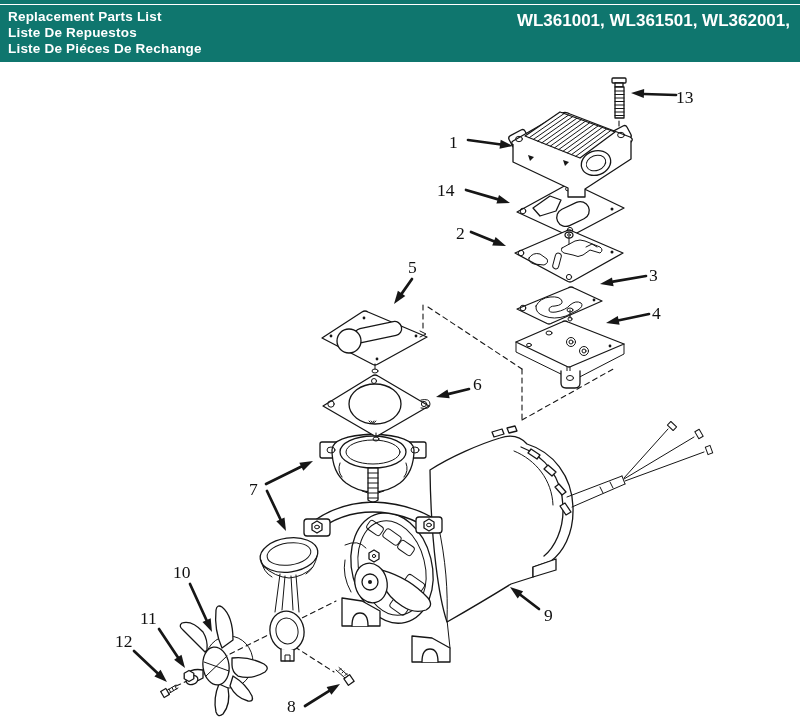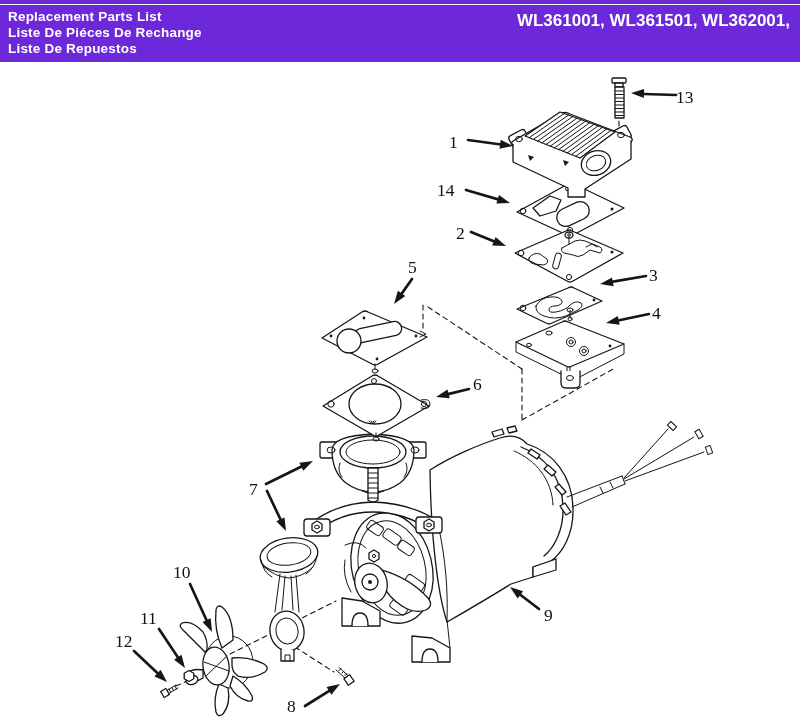--- a/index.html
+++ b/index.html
@@ -1,19 +1,19 @@
 <!DOCTYPE html>
 <html><head>
 <meta charset="utf-8">
 <style>
   html,body{margin:0;padding:0;background:#e8e8e8;}
   .page{position:relative;width:800px;height:718px;background:#fff;overflow:hidden;
         font-family:"Liberation Sans",sans-serif;}
   
-  .hdr{position:absolute;top:0;left:0;width:800px;height:62px;background:#6d28d9;}
+  .hdr{position:absolute;top:0;left:0;width:800px;height:62px;background:#0f766e;}
   .hdr-line{position:absolute;top:4px;left:0;right:0;height:1px;background:#fff;}
   .hdr-left{position:absolute;left:8px;top:9px;color:#fff;font-weight:bold;
             font-size:13.5px;line-height:15.8px;letter-spacing:.2px;white-space:nowrap;}
   .hdr-right{position:absolute;right:10px;top:11px;color:#fff;font-weight:bold;
              font-size:17px;line-height:20px;text-align:right;white-space:nowrap;}
   
   svg{position:absolute;top:0;left:0;}
   svg *{stroke:#161616;fill:none;stroke-width:1.3;stroke-linecap:round;stroke-linejoin:round;}
   .w{fill:#ffffff;}
   .thin{stroke-width:1;}
@@ -24,22 +24,22 @@
 </style>
 </head>
 <body>
 
 <div class="page">
 
   <div class="hdr">
     <div class="hdr-line"></div>
     <div class="hdr-left">
       <div>Replacement Parts List</div>
+      <div>Liste De Repuestos</div>
       <div>Liste De Piéces De Rechange</div>
-      <div>Liste De Repuestos</div>
     </div>
     <div class="hdr-right">
       <div>WL361001, WL361501, WL362001,</div>
     </div>
   </div>
 
   <svg width="800" height="718" viewBox="0 0 800 718">
 
     <g>
       <path class="dash" d="M619,121 V165"></path>

